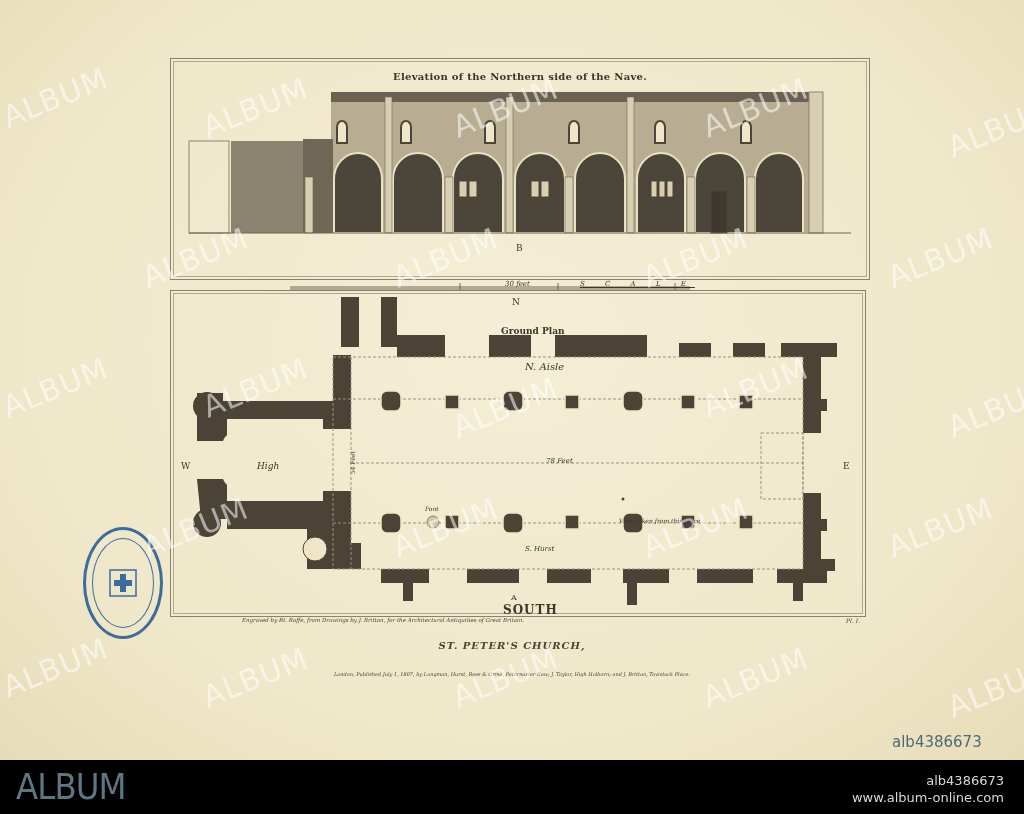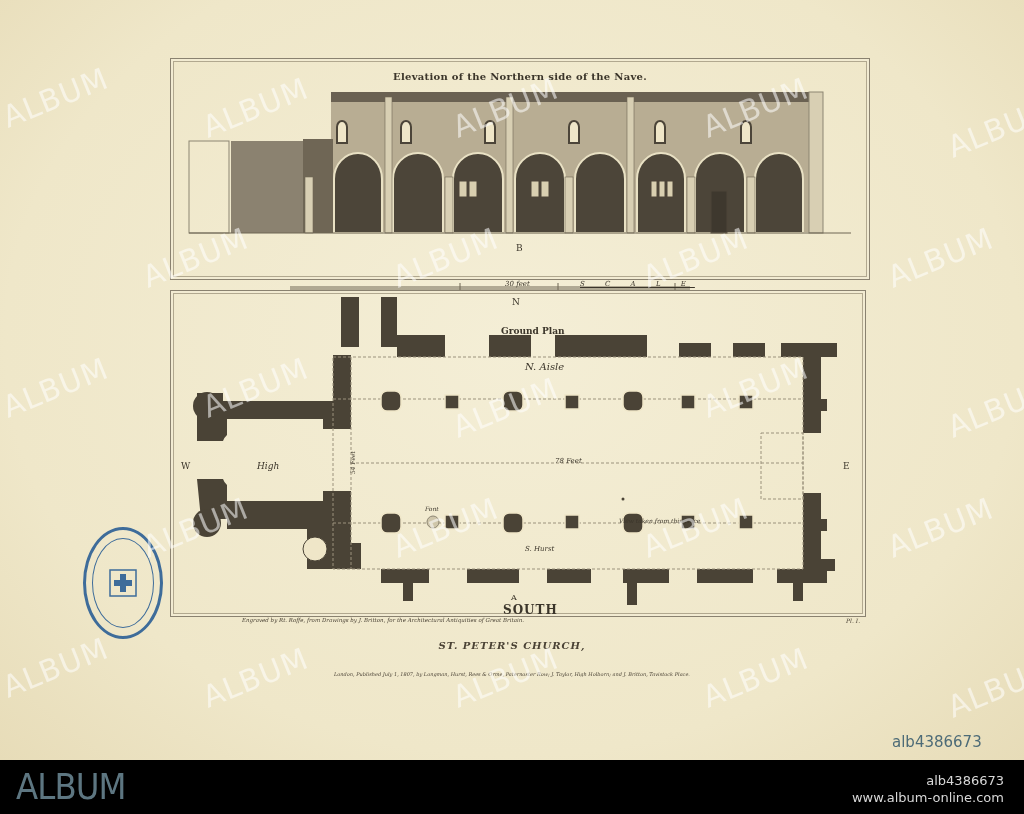--- a/index.html
+++ b/index.html
@@ -154,21 +154,21 @@
         <rect x="568" y="224" width="14" height="14"></rect>
       </g>
       <circle cx="262" cy="231" r="6" fill="#cfc6aa" stroke="#8c8572"></circle>
       <circle cx="452" cy="208" r="1.5" fill="#4a4336"></circle>
     </svg>
     <div class="lbl" style="left:10px;top:170px;">W</div>
     <div class="lbl" style="left:672px;top:170px;">E</div>
     <div class="lbl lbl-i" style="left:86px;top:170px;font-size:9px;">High</div>
     <div class="lbl lbl-i" style="left:354px;top:70px;font-size:10px;">N. Aisle</div>
     <div class="lbl lbl-i" style="left:354px;top:254px;font-size:7px;">S. Hurst</div>
-    <div class="lbl lbl-i" style="left:384px;top:166px;font-size:7px;text-align:right;">78 Feet</div>
+    <div class="lbl lbl-i" style="left:375px;top:166px;font-size:7px;text-align:right;">78 Feet</div>
     <div class="lbl lbl-i" style="left:170px;top:168px;font-size:6px;transform:rotate(-90deg);">54 Feet</div>
     <div class="lbl lbl-i" style="left:254px;top:214px;font-size:6px;">Font</div>
     <div class="lbl lbl-i" style="left:448px;top:226px;font-size:6px;">View taken from this place</div>
     <div class="lbl" style="left:340px;top:302px;font-size:8px;">A</div>
     <div class="lbl" style="left:332px;top:312px;font-size:12px;font-weight:bold;letter-spacing:1px;">SOUTH</div>
   </div>
 
   <div class="caption" style="left:242px;top:617px;font-size:5.5px;">Engraved by Rt. Roffe, from Drawings by J. Britton, for the Architectural Antiquities of Great Britain.</div>
   <div class="caption" style="left:846px;top:617px;font-size:6px;">Pl. I.</div>
   <div class="caption" style="left:0;width:1024px;text-align:center;top:640px;font-size:10px;font-weight:bold;letter-spacing:1px;">ST. PETER'S CHURCH,</div>

